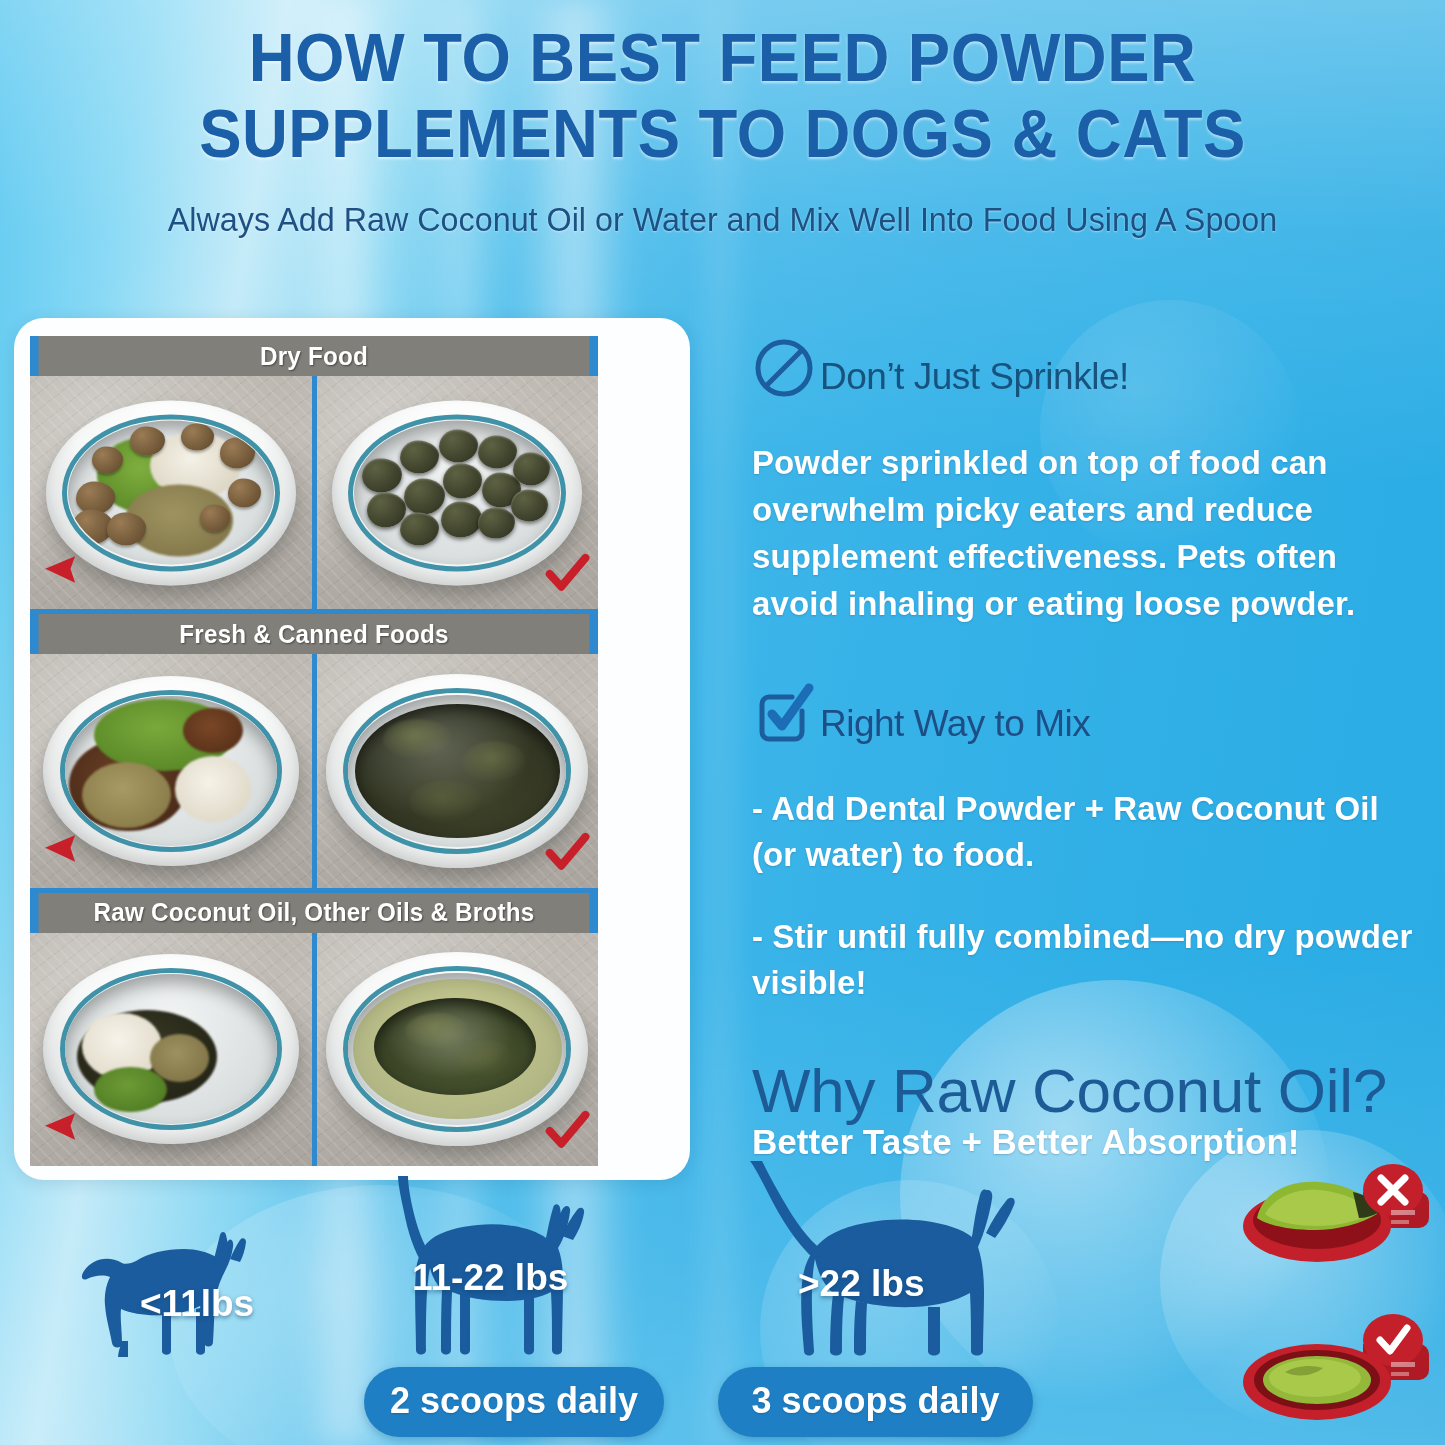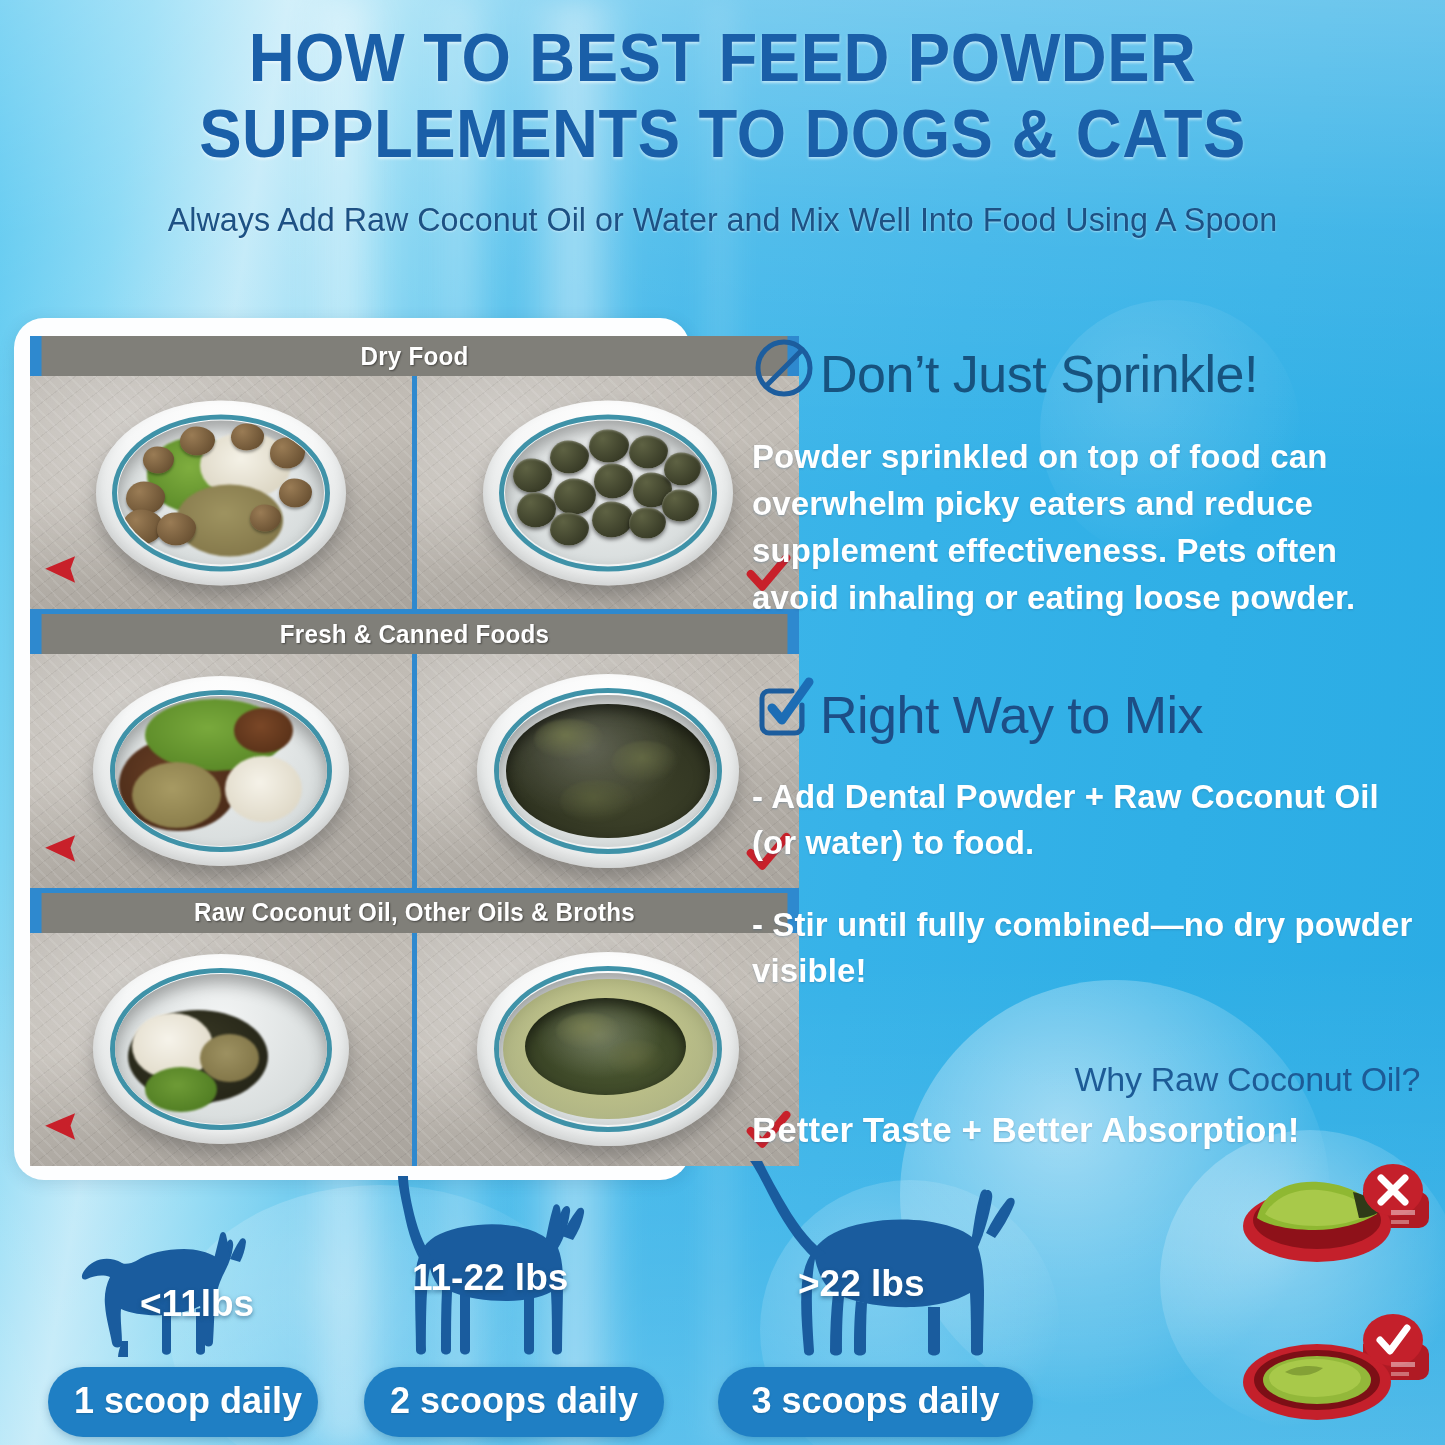--- a/index.html
+++ b/index.html
@@ -59,21 +59,21 @@
   }
 
   
   #photo-card {
     position:absolute; left:14px; top:318px; width:676px; height:862px;
     background:#fdfeff; border-radius:30px;
     box-shadow:0 3px 16px rgba(20,70,110,.14);
     padding:18px 16px 14px 16px;
   }
   #photo-grid {
-    width:769px; height:830px; background:#2e89cf;
+    width:568px; height:830px; background:#2e89cf;
     display:flex; flex-direction:column; gap:5px;
   }
   .food-row { flex:1; display:flex; flex-direction:column; position:relative; }
   .row-label-bar {
     height:40px; background:#807f79; color:#ffffff;
     display:flex; align-items:center; justify-content:center;
     font-size:25px; font-weight:bold; letter-spacing:.2px;
     text-shadow:1px 1px 2px rgba(0,0,0,.45);
     transform:scaleX(.97); transform-origin:center;
   }
@@ -142,37 +142,37 @@
   }
 
   .mark { position:absolute; width:46px; height:46px; }
   .mark-x  { left:6px;  bottom:16px; }
   .mark-ok { right:8px; bottom:12px; }
 
   
   #right-col { position:absolute; left:752px; top:336px; width:668px; }
   .sec-head {
     display:flex; align-items:center; gap:4px;
-    color:#17537f; font-size:52px; line-height:58px; font-weight:normal;
+    color:#17537f; font-size:37px; line-height:58px; font-weight:normal;
     letter-spacing:-.5px;
   }
   .sec-head.navy { color:#1d4e86; }
   .head-icon { flex:0 0 auto; }
   .body-text {
     color:#ffffff; font-size:33px; line-height:46px; font-weight:bold;
     text-shadow:0 1px 2px rgba(40,90,130,.30);
     letter-spacing:.1px;
   }
   .body-text.loose { line-height:47px; }
   .sec-block { margin-top:22px; }
   .sec-gap { height:56px; }
   .bullet { margin-top:4px; }
   .bullet + .bullet { margin-top:36px; }
   .why-head {
-    color:#1d5b96; font-size:34px; line-height:58px; letter-spacing:-.3px;text-align:right;
+    color:#1d5b96; font-size:62px; line-height:58px; letter-spacing:-.3px;
   }
   .why-sub {
     color:#ffffff; font-size:35px; line-height:44px; font-weight:bold;
     text-shadow:0 1px 2px rgba(40,90,130,.30);
   }
 
   
   #dosage { position:absolute; left:0; top:1175px; width:1100px; height:270px; }
   .dose-item { position:absolute; }
   .cat-wrap { position:absolute; left:0; bottom:84px; }
@@ -411,21 +411,20 @@
           C152 66 156 58 160 50 C163 44 166 36 167 28 C168 22 165 18 162 22 C158 28 154 34 150 38
           C142 33 130 30 118 30 C100 30 82 34 70 42 C66 44 60 46 56 44 Z"></path>
         <path fill="#1a5c9e" d="M148 40 C150 32 152 24 154 16 C155 12 159 12 160 16 C162 24 163 32 164 40 Z"></path>
         <path fill="#1a5c9e" d="M164 40 C167 33 170 27 174 21 C176 18 180 19 180 23 C179 31 177 37 174 43 Z"></path>
         <path fill="#1a5c9e" d="M56 122 C54 128 52 134 52 138 L62 138 C62 132 62 127 62 122 Z"></path>
         <path fill="#1a5c9e" d="M96 96 C96 108 96 120 96 132 C96 137 105 137 105 132 C105 120 105 107 105 95 Z"></path>
         <path fill="#1a5c9e" d="M130 90 C130 104 130 118 130 132 C130 137 139 137 139 132 C139 118 139 103 139 88 Z"></path>
       </svg>
     </div>
     <div class="weight" style="left:110px; top:108px;">&lt;11lbs</div>
-    <div class="pill" style="left:18px; width:270px;">1 scoop daily</div>
   </div>
 
   <div class="dose-item" style="left:356px; top:0; width:320px; height:270px;">
     <div class="cat-wrap" style="left:18px; bottom:86px;">
       <svg width="250" height="185" viewBox="0 0 250 185">
         <path fill="#1a5c9e" d="M42 176 C42 150 40 120 42 96 C44 78 52 66 66 60 C86 51 116 48 140 52
           C152 54 164 58 172 64 C178 56 184 46 188 36 C191 30 197 31 196 38 C194 52 190 64 184 74
           C188 84 189 96 189 108 C189 130 188 154 188 176 C188 182 178 182 178 176
           C178 156 178 136 177 118 C166 124 150 127 132 127 C112 127 92 124 78 118
           C77 138 77 158 77 176 C77 182 67 182 67 176 C67 156 67 136 68 116

